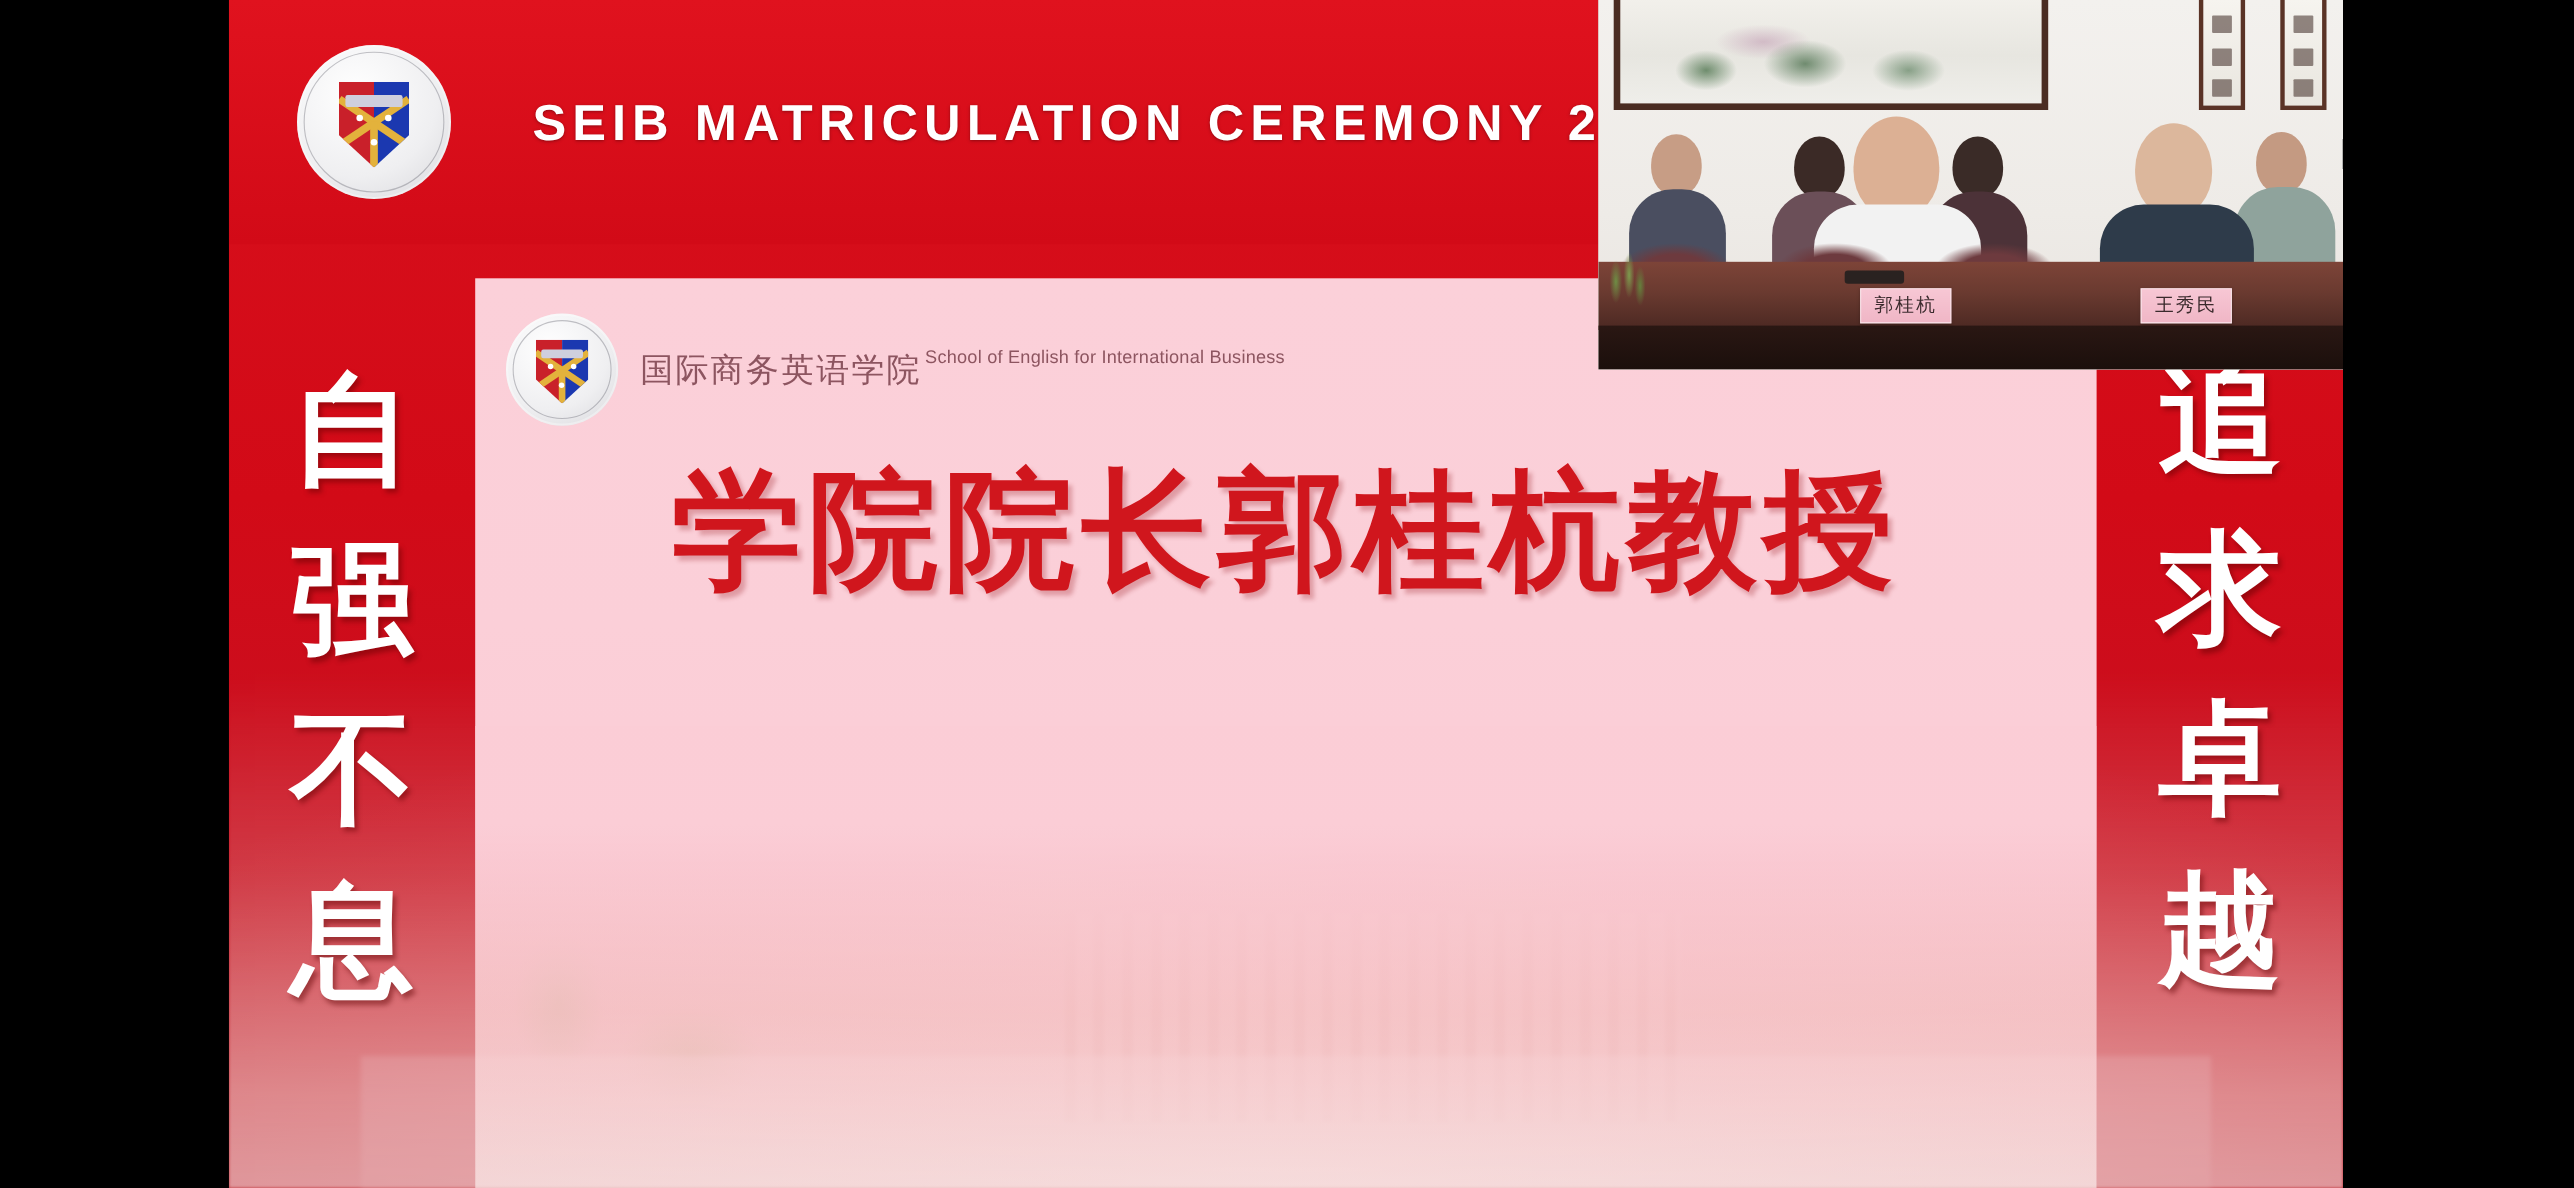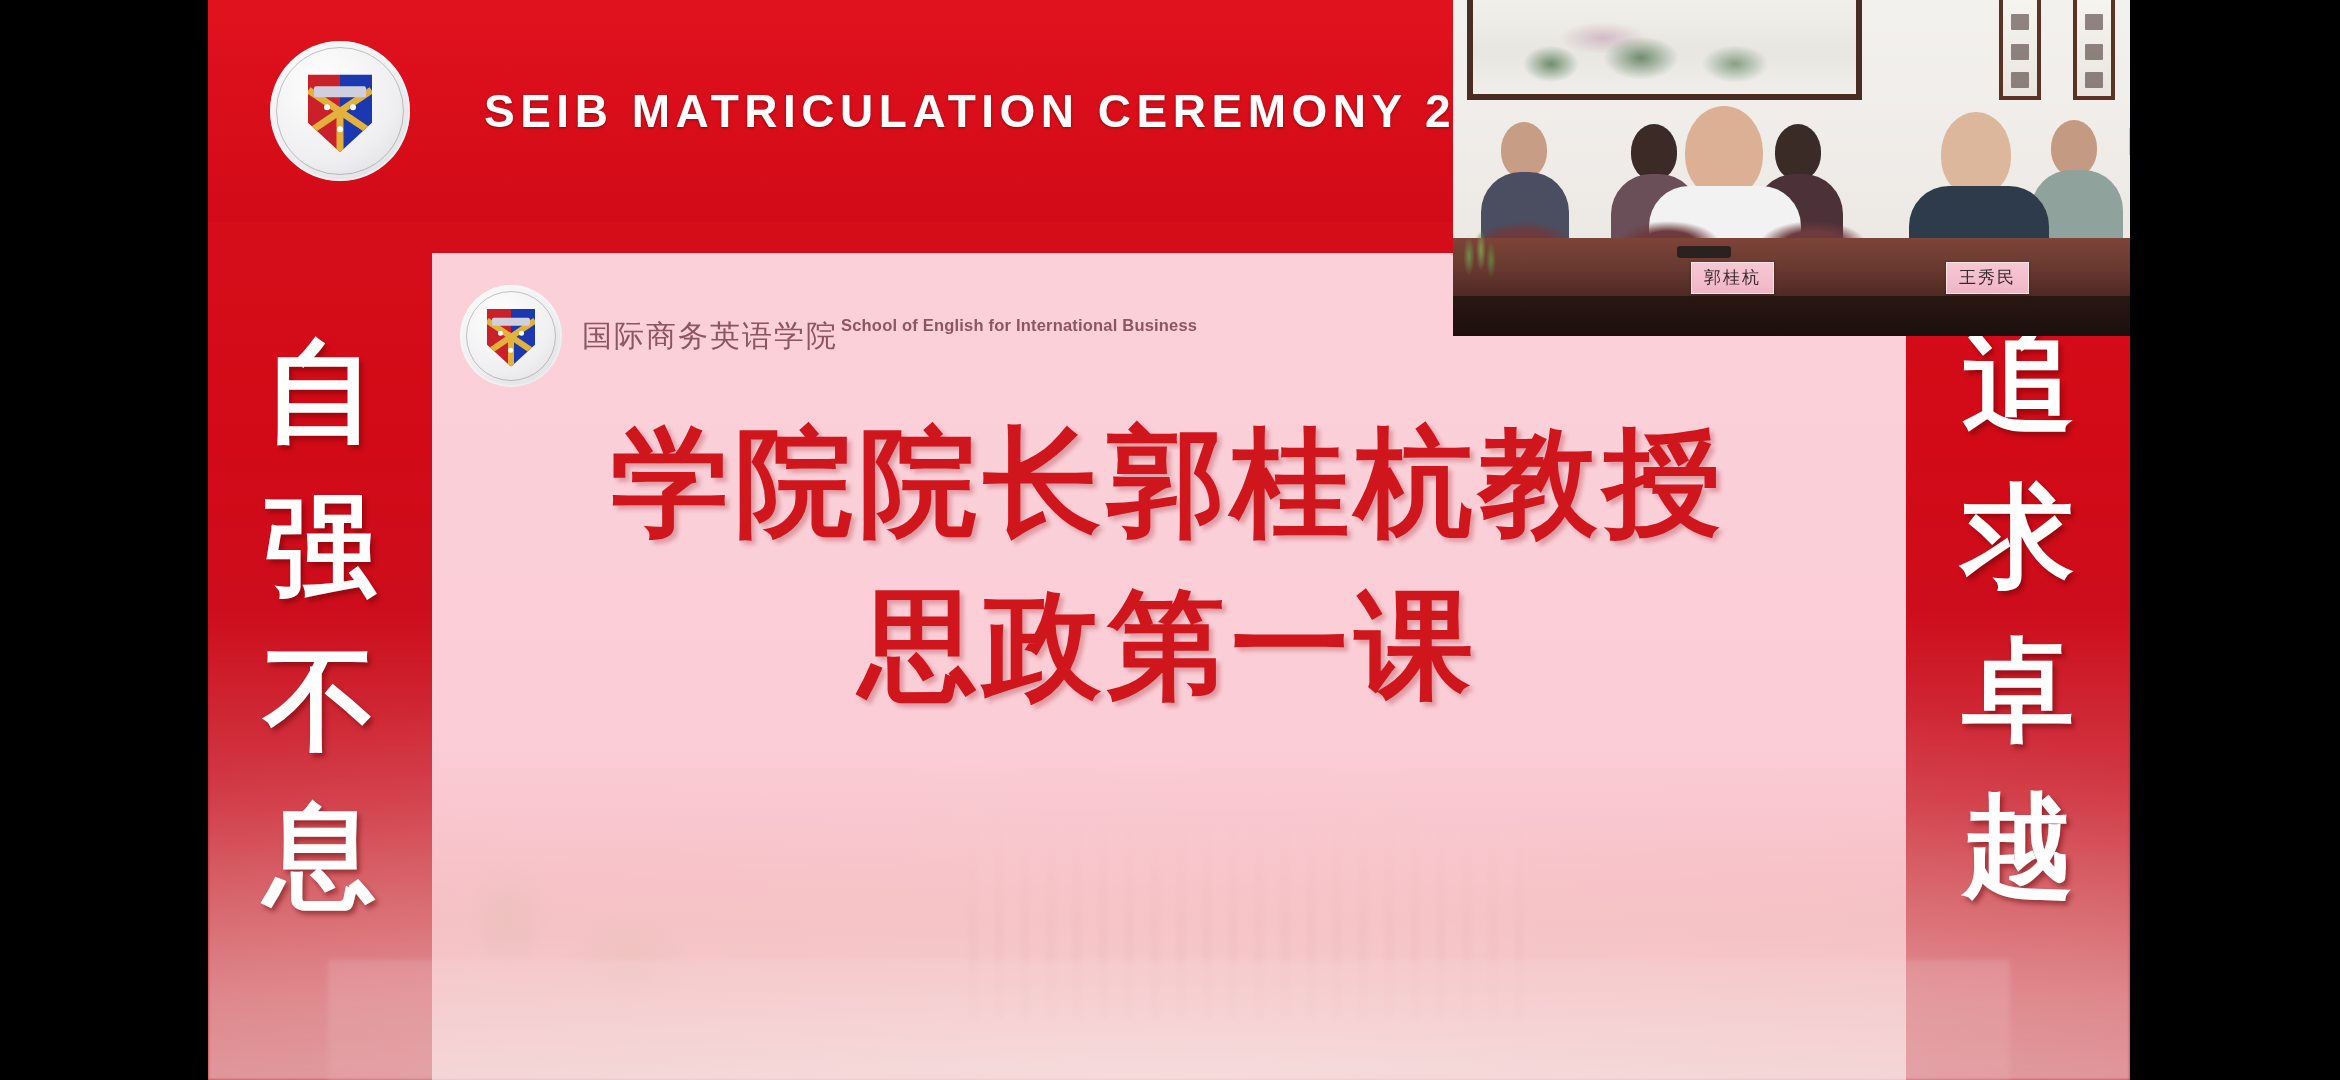--- a/index.html
+++ b/index.html
@@ -167,21 +167,21 @@
     position:absolute; left:28px; top:32px;
     display:flex; align-items:center; gap:20px;
   }
   #panel-crest { position:relative; width:102px; height:102px; }
   #panel-brand-text { display:flex; flex-direction:row; gap:3px; }
   #panel-brand-cn {
     color:#8d5560; font-size:30px; letter-spacing:2px;
     font-family:"DejaVu Sans", sans-serif; font-weight:400;
   }
   #panel-brand-en {
-    color:#8d5560; font-size:16.5px; letter-spacing:.2px; font-weight:700;
+    color:#8d5560; font-size:16.5px; letter-spacing:.2px; font-weight:400;
   }
 
   #headline {
     position:absolute;
     left:0; right:0; top:148px;
     text-align:center;
   }
   .headline-line {
     color:#d0161d;
     font-weight:700;
@@ -367,21 +367,20 @@
           </div>
         </div>
         <div id="panel-brand-text">
           <div id="panel-brand-cn">国际商务英语学院</div>
           <div id="panel-brand-en">School of English for International Business</div>
         </div>
       </div>
 
       <div id="headline">
         <div id="headline-line-1" class="headline-line">学院院长郭桂杭教授</div>
-        <div id="headline-line-2" class="headline-line">思政第一课</div>
       </div>
     </div>
   </div>
 
   <div id="camera-overlay">
     <div id="cam-wall"></div>
     <div id="cam-landscape-painting"></div>
 
     <div class="cam-scroll" id="cam-scroll-1">
       <div class="cam-scroll-glyph" style="top:14px;"></div>

